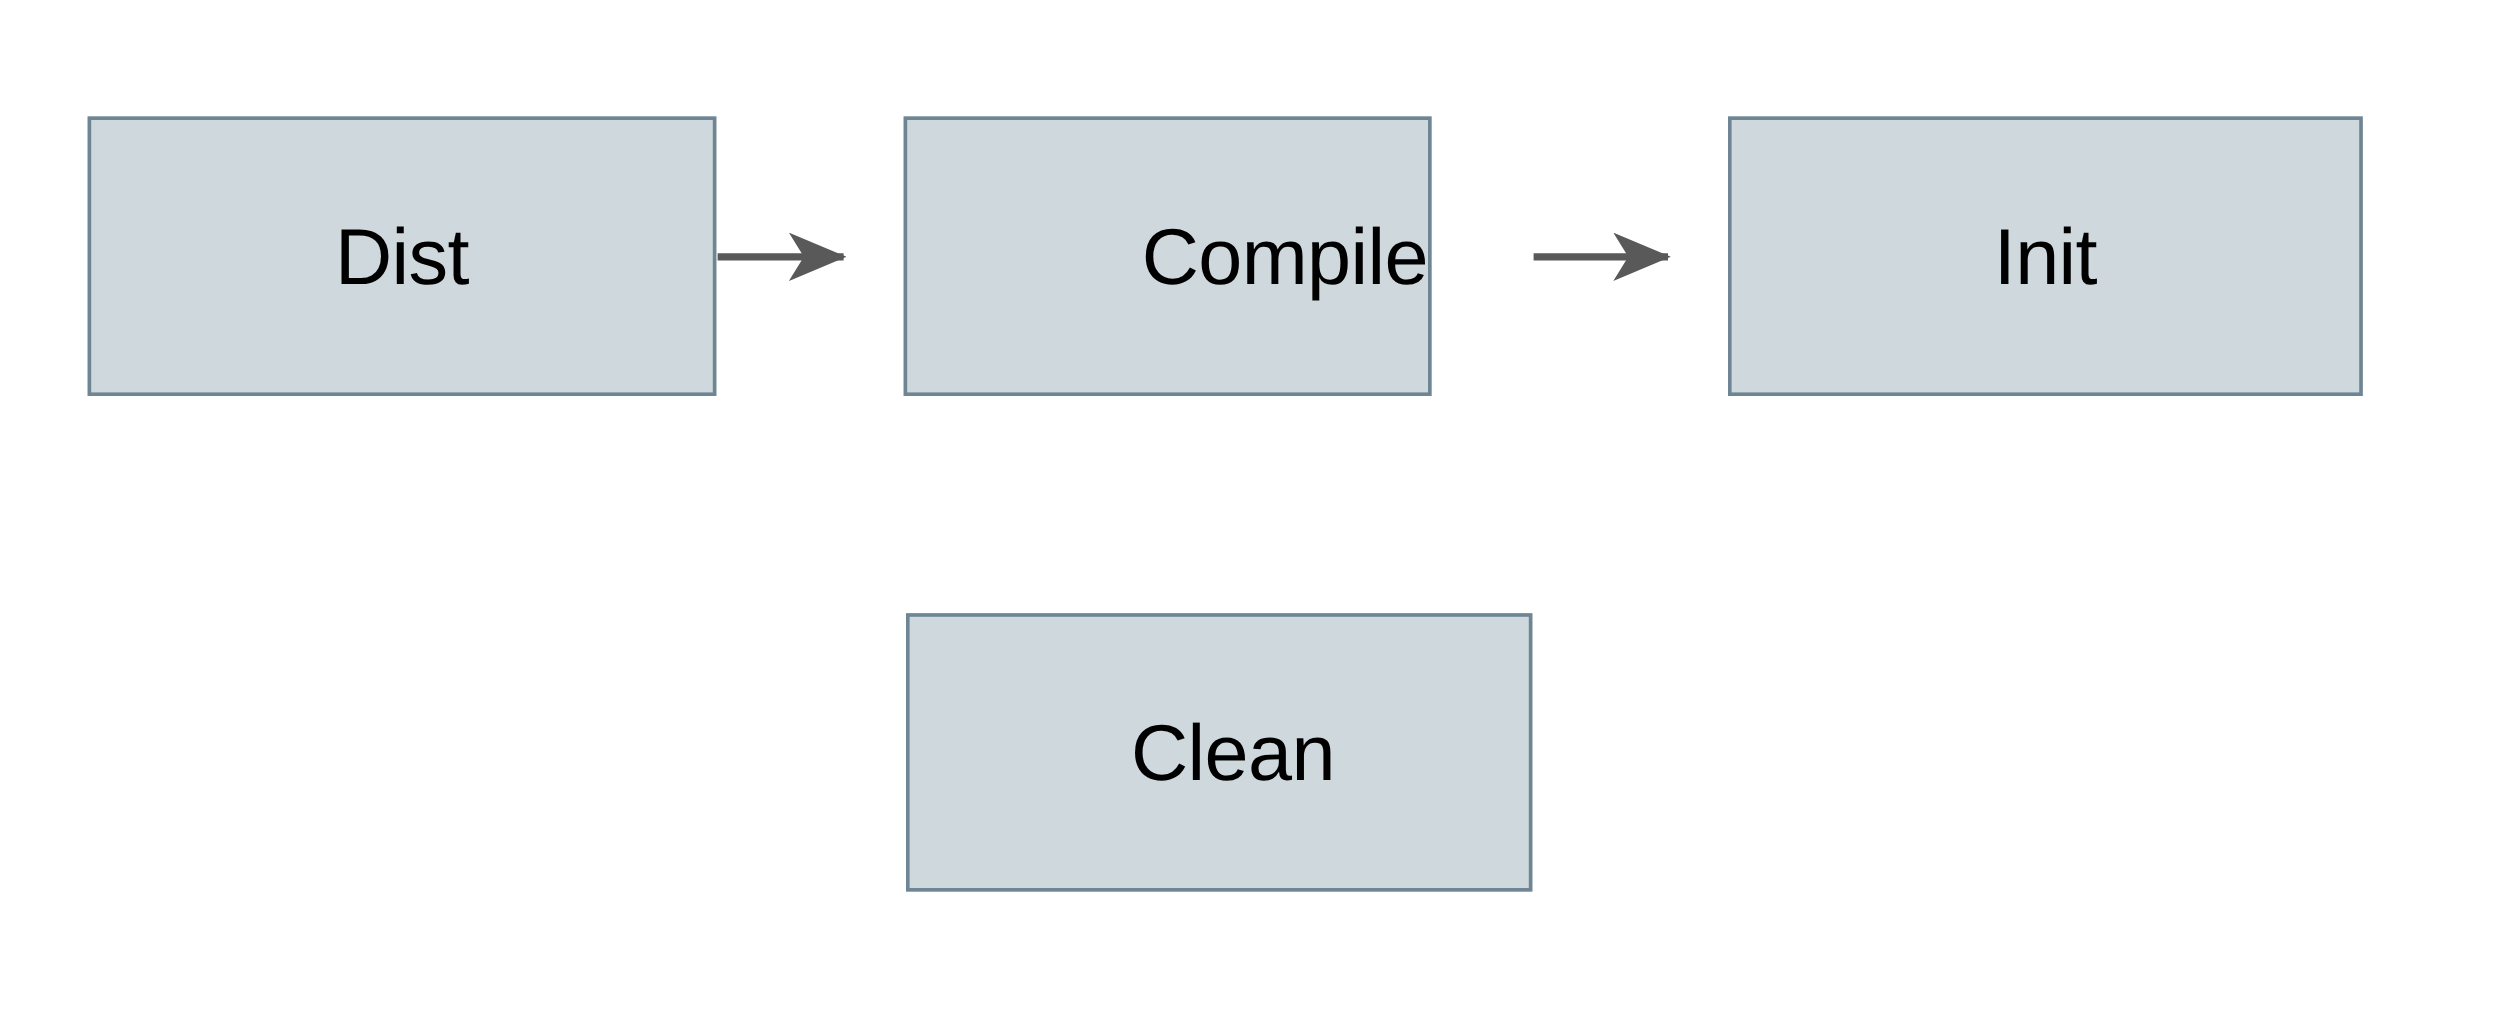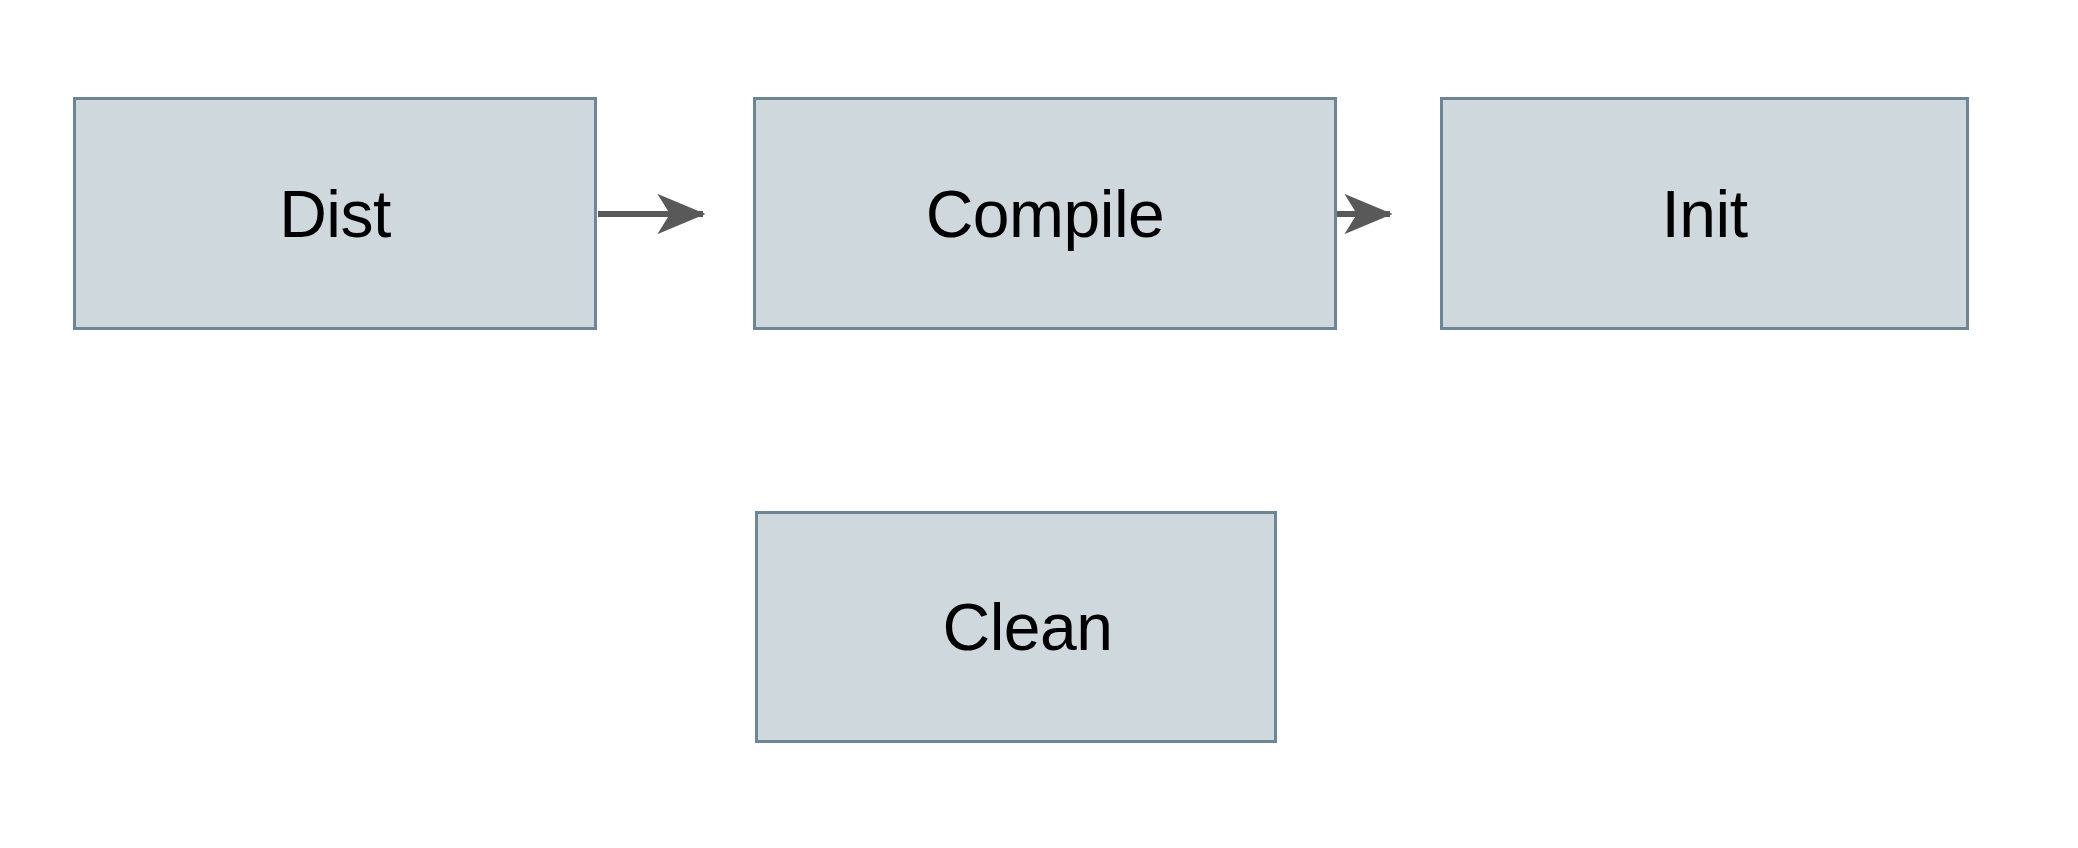--- a/index.html
+++ b/index.html
@@ -68,21 +68,21 @@
 
     <g>
       <line x1="1278" y1="214" x2="1390" y2="214" stroke="#595959" stroke-width="6" marker-end="url(#arrow-swept)"></line>
     </g>
   </svg>
 
   <div class="node" id="node-dist" style="left: 73px; top: 97px; width: 524px; height: 233px; background: rgb(207, 216, 220); border-color: rgb(110, 133, 148); border-width: 3px;">
     <span class="node-label" style="color: rgb(0, 0, 0); font-size: 66px;">Dist</span>
   </div>
 
-  <div class="node" id="node-compile" style="left: 753px; top: 97px; width: 584px; height: 233px; background: rgb(207, 216, 220); border-color: rgb(110, 133, 148); border-width: 3px;">
+  <div class="node" id="node-compile" style="left: 753px; top: 97px; width: 440px; height: 233px; background: rgb(207, 216, 220); border-color: rgb(110, 133, 148); border-width: 3px; justify-content: flex-end;">
     <span class="node-label" style="color: rgb(0, 0, 0); font-size: 66px;">Compile</span>
   </div>
 
   <div class="node" id="node-init" style="left: 1440px; top: 97px; width: 529px; height: 233px; background: rgb(207, 216, 220); border-color: rgb(110, 133, 148); border-width: 3px;">
     <span class="node-label" style="color: rgb(0, 0, 0); font-size: 66px;">Init</span>
   </div>
 
   <div class="node" id="node-clean" style="left: 755px; top: 511px; width: 522px; height: 232px; background: rgb(207, 216, 220); border-color: rgb(110, 133, 148); border-width: 3px;">
     <span class="node-label" style="color: rgb(0, 0, 0); font-size: 66px;">Clean</span>
   </div>

